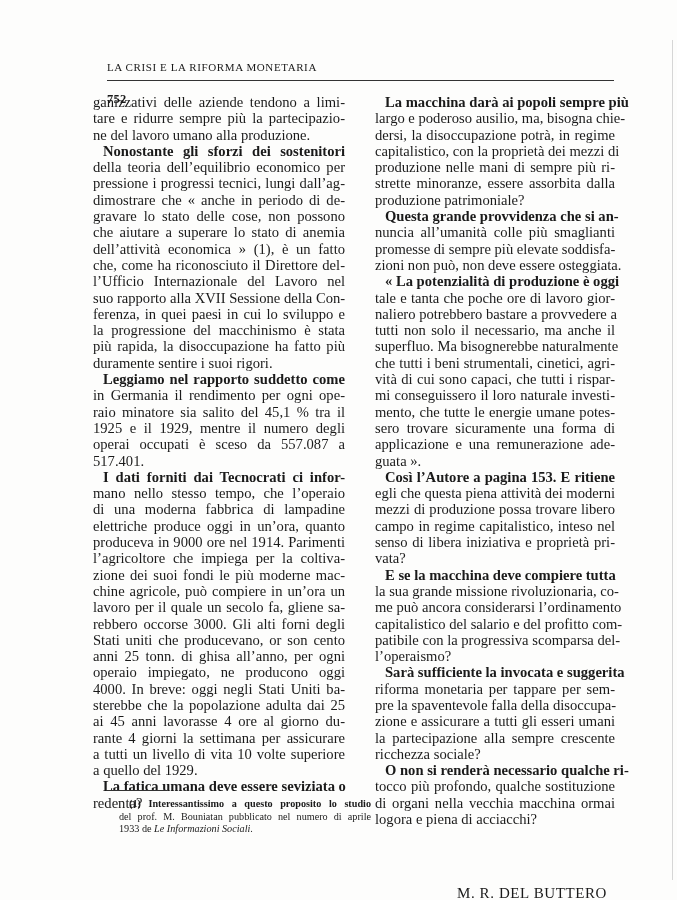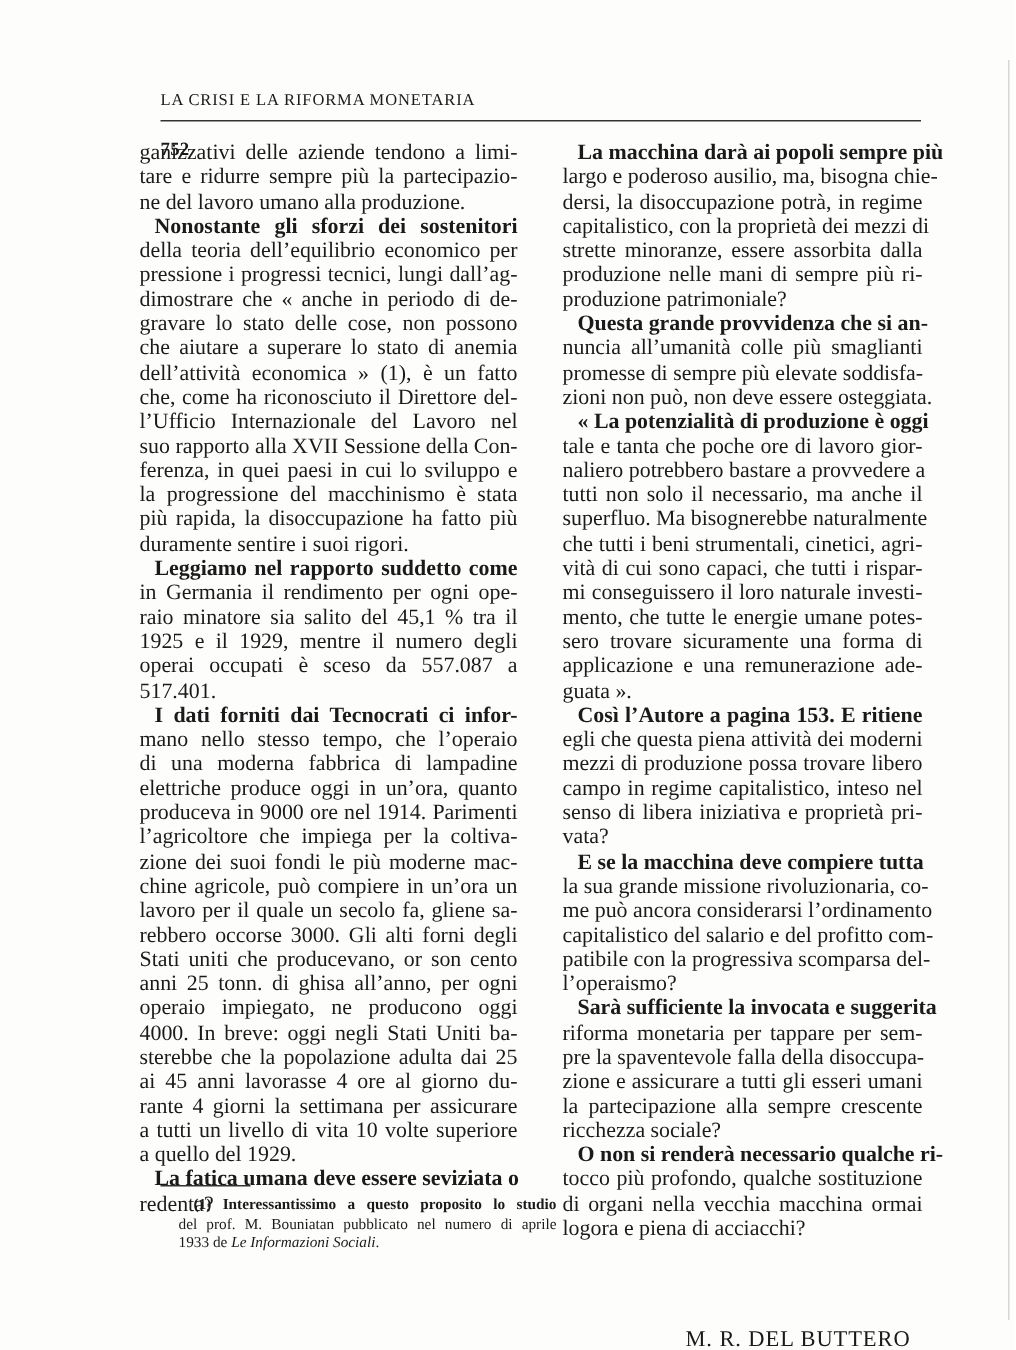--- a/index.html
+++ b/index.html
@@ -79,22 +79,22 @@
       <span class="line">a tutti un livello di vita 10 volte superiore</span>
       <span class="line last">a quello del 1929.</span>
       <span class="line indent">La fatica umana deve essere seviziata o</span>
       <span class="line last">redenta?</span>
     </div>
   <div class="col col-right" id="col-right">
       <span class="line indent">La macchina darà ai popoli sempre più</span>
       <span class="line">largo e poderoso ausilio, ma, bisogna chie-</span>
       <span class="line">dersi, la disoccupazione potrà, in regime</span>
       <span class="line">capitalistico, con la proprietà dei mezzi di</span>
+      <span class="line">produzione nelle mani di sempre più ri-</span>
       <span class="line">strette minoranze, essere assorbita dalla</span>
-      <span class="line">produzione nelle mani di sempre più ri-</span>
       <span class="line last">produzione patrimoniale?</span>
       <span class="line indent">Questa grande provvidenza che si an-</span>
       <span class="line">nuncia all’umanità colle più smaglianti</span>
       <span class="line">promesse di sempre più elevate soddisfa-</span>
       <span class="line last">zioni non può, non deve essere osteggiata.</span>
       <span class="line indent">« La potenzialità di produzione è oggi</span>
       <span class="line">tale e tanta che poche ore di lavoro gior-</span>
       <span class="line">naliero potrebbero bastare a provvedere a</span>
       <span class="line">tutti non solo il necessario, ma anche il</span>
       <span class="line">superfluo. Ma bisognerebbe naturalmente</span>

